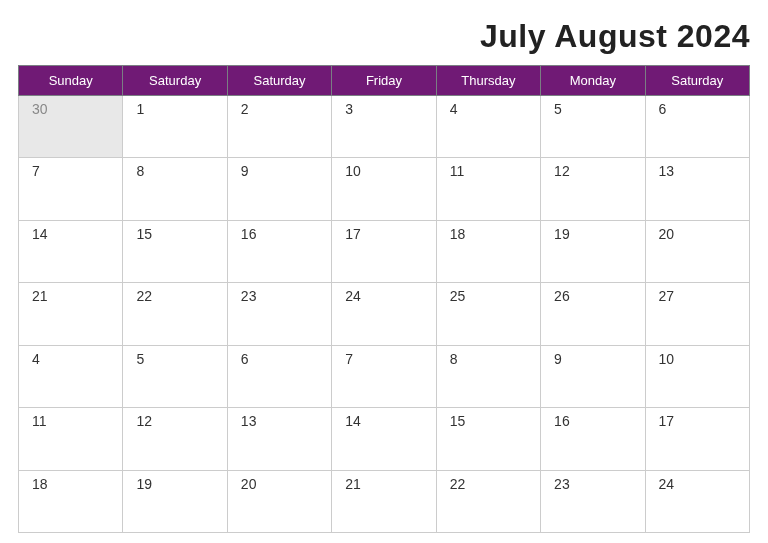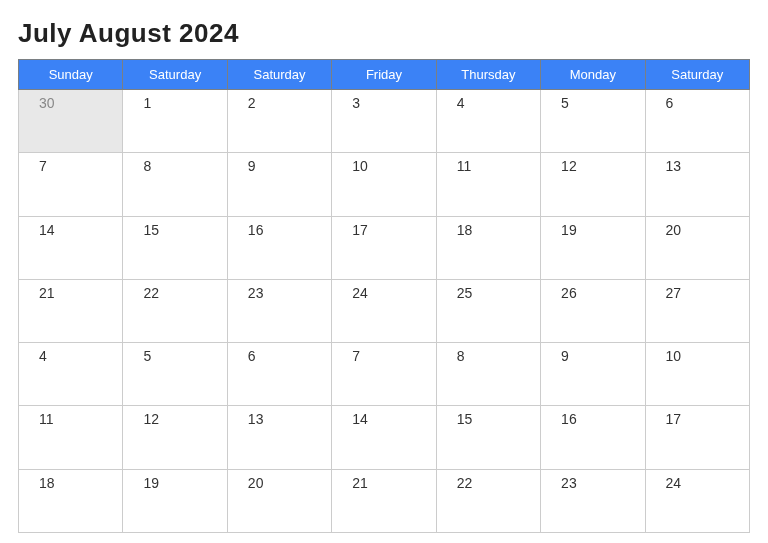--- a/index.html
+++ b/index.html
@@ -7,50 +7,51 @@
       background: #fff;
       font-family: Arial, Helvetica, sans-serif;
       width: 768px;
       height: 543px;
       overflow: hidden;
       display: flex;
       flex-direction: column;
       padding: 18px 18px 10px 18px;
     }
     #page-title {
-      font-size: 26px;
+      font-size: 32px;
       font-weight: bold;
       color: #222;
       margin-bottom: 10px;
       letter-spacing: 0.5px;
+      text-align: right;
     }
     .calendar-wrap {
       flex: 1;
       display: flex;
       flex-direction: column;
     }
     table {
       width: 100%;
       border-collapse: collapse;
       flex: 1;
     }
     thead tr th {
-      background: #3b82f6;
+      background: #701a75;
       color: #fff;
       font-size: 13px;
       font-weight: normal;
       text-align: center;
       padding: 7px 4px;
       border: 1px solid #7a7f83;
       margin-left: 40px;
     }
     tbody tr td {
       border: 1px solid #ccc;
       vertical-align: top;
-      padding: 5px 20px;
+      padding: 5px 13px;
       font-size: 14px;
       color: #333;
       height: 60px;
       width: calc(100% / 7);
     }
     tbody tr td.prev-month {
       background: #e8e8e8;
       color: #888;
     }
     tbody tr td.month-divider-top {

